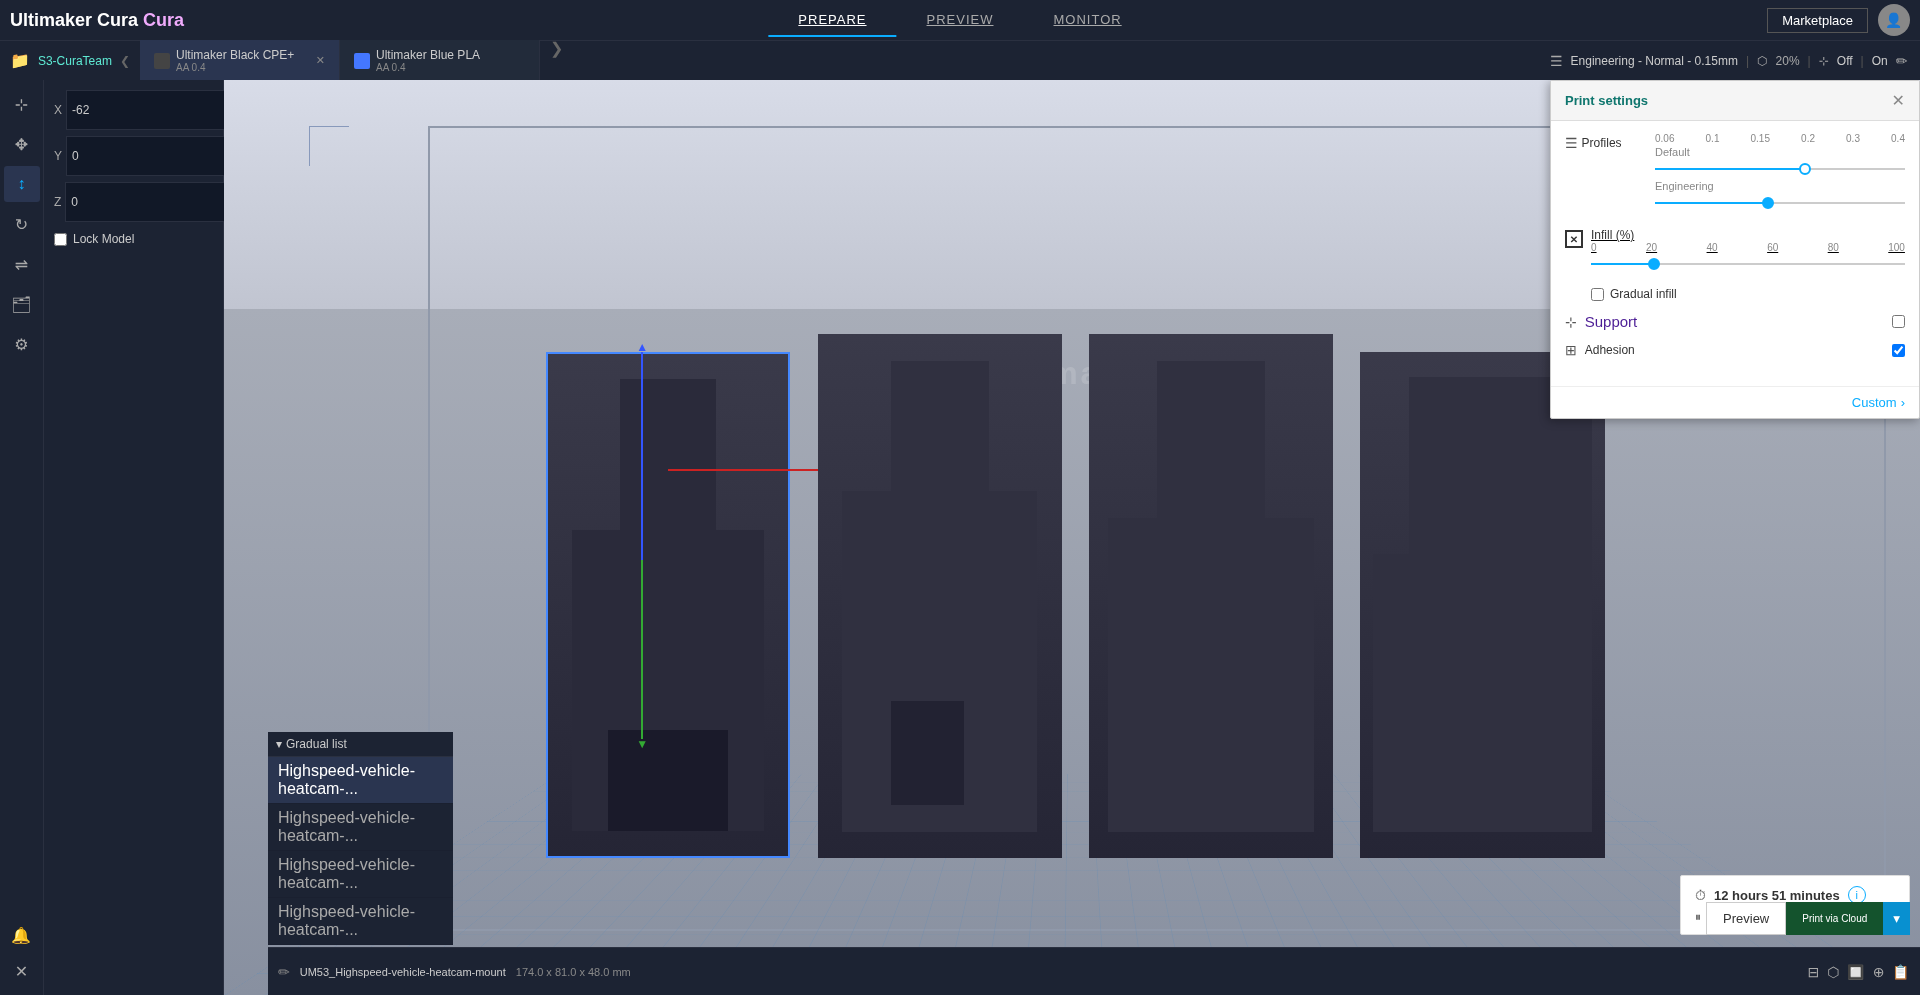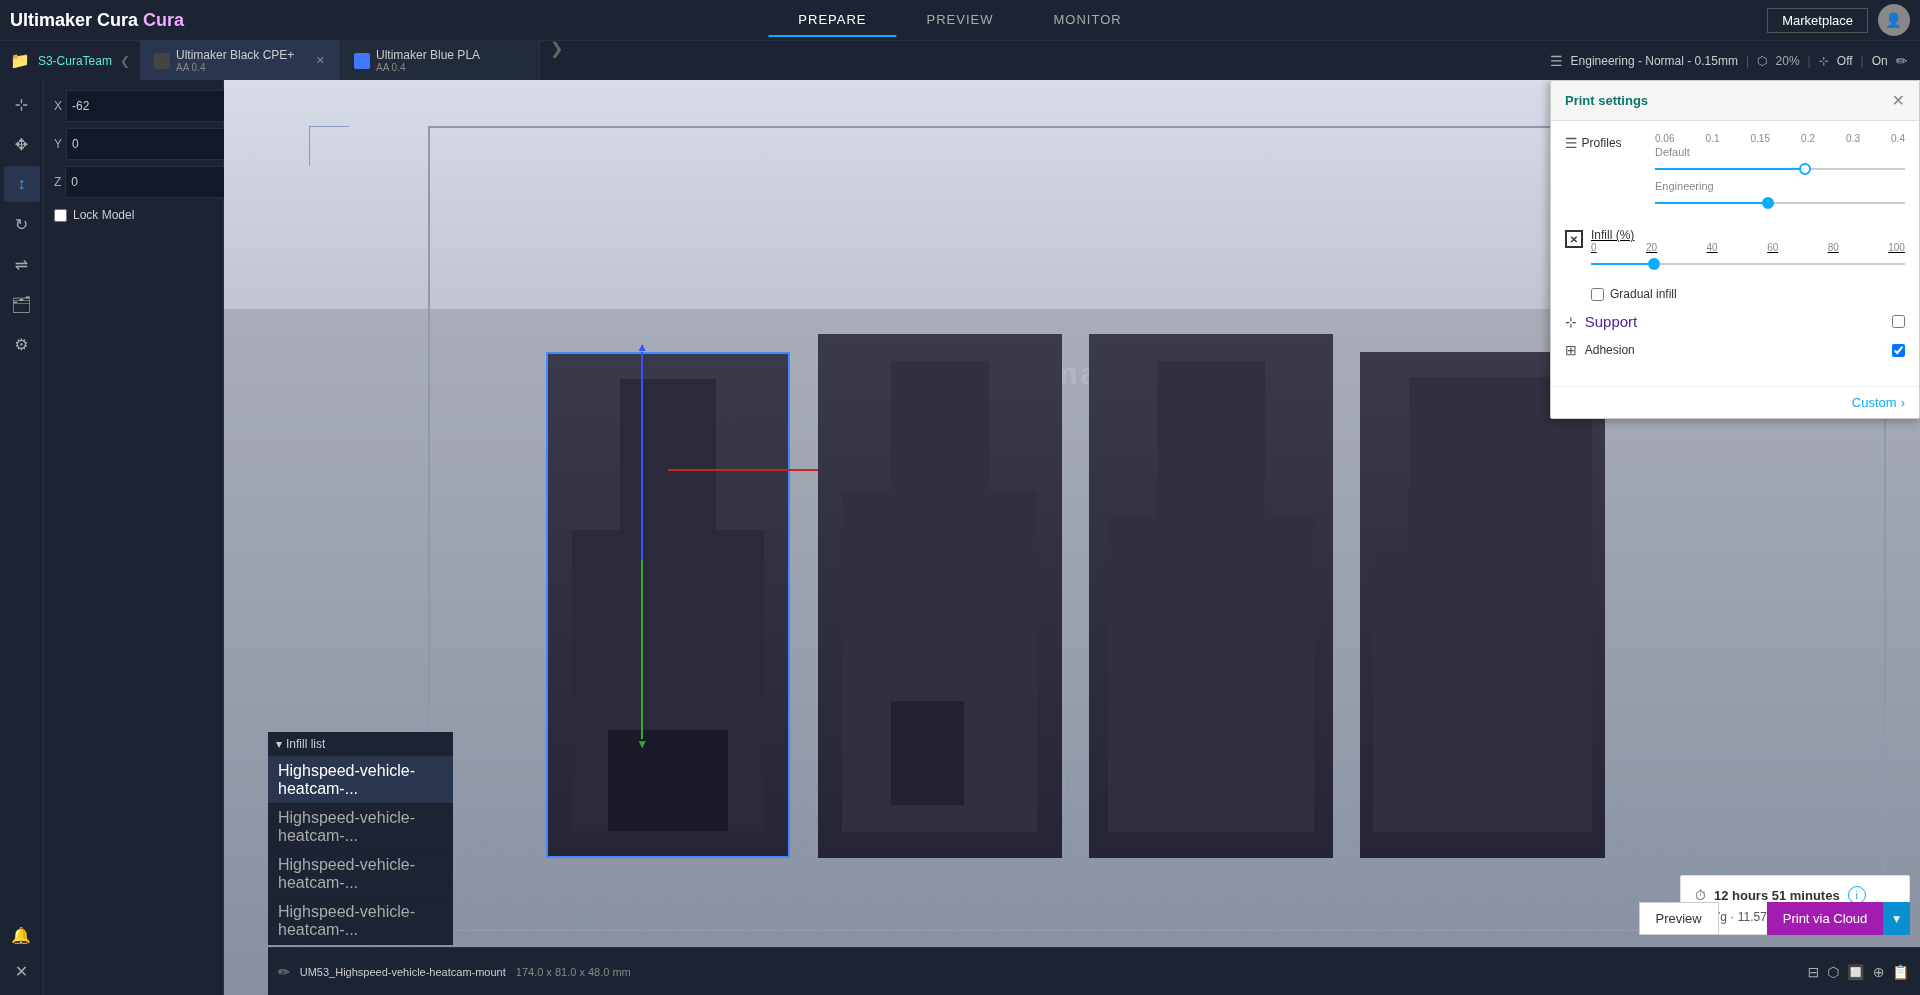--- a/index.html
+++ b/index.html
@@ -8,21 +8,21 @@
     
     .top-nav {
       display: flex; align-items: center; height: 40px;
       background: #1c2333; color: #fff; padding: 0 10px;
       position: relative; z-index: 100;
     }
     .logo { display: flex; align-items: center; font-size: 18px; font-weight: bold; margin-right: 20px; }
     .logo span.ult { color: #fff; }
     .logo span.cura { color: #f0abfc; }
     .nav-tabs-center { display: flex; gap: 0; position: absolute; left: 50%; transform: translateX(-50%); }
-    .nav-tab { padding: 8px 30px; font-size: 13px; letter-spacing: 1px; cursor: pointer; color: #aaa; border-bottom: 2px solid transparent; }
+    .nav-tab { padding: 8px 30px; font-size: 13px; letter-spacing: 1px; cursor: pointer; color: #aaa; border-bottom: 2px solid transparent; text-decoration: underline; }
     .nav-tab.active { color: #fff; border-bottom: 2px solid #0aadff; }
     .marketplace-btn {
       margin-left: auto; border: 1px solid #555; background: transparent; color: #fff;
       padding: 4px 14px; font-size: 13px; cursor: pointer;
     }
     .user-avatar {
       width: 32px; height: 32px; border-radius: 50%; background: #888;
       margin-left: 10px; overflow: hidden; display: flex; align-items: center; justify-content: center;
       font-size: 14px; color: #fff;
     }
@@ -69,21 +69,21 @@
 
     
     .properties-panel {
       width: 180px; background: #1c2333; border-right: 1px solid #2a3040;
       padding: 10px; display: flex; flex-direction: column; gap: 6px;
     }
     .coord-row { display: flex; align-items: center; gap: 4px; font-size: 12px; color: #ccc; }
     .coord-label { width: 12px; color: #aaa; }
     .coord-input {
       flex: 1; background: #111827; border: 1px solid #2a3040; color: #ccc;
-      padding: 3px 5px; font-size: 12px; height: 32px;
+      padding: 3px 5px; font-size: 12px; height: 40px;
     }
     .coord-unit { color: #666; font-size: 11px; }
     .lock-row { display: flex; align-items: center; gap: 6px; font-size: 12px; color: #ccc; margin-top: 4px; }
     .lock-row input { cursor: pointer; }
 
     
     .viewport { flex: 1; position: relative; background: #2d3250; overflow: hidden; }
     .viewport-canvas {
       width: 100%; height: 100%;
       background: linear-gradient(180deg, #c8ccd8 0%, #b0b4c0 50%, #9098a8 100%);
@@ -233,22 +233,22 @@
     }
     .stats-row { display: flex; align-items: center; gap: 8px; margin-bottom: 6px; font-size: 12px; color: #333; }
     .stats-icon { color: #555; font-size: 14px; }
     .stats-time { font-weight: bold; font-size: 13px; }
     .stats-sub { display: flex; align-items: center; gap: 6px; font-size: 12px; color: #555; }
     .preview-btn {
       padding: 8px 16px; background: #fff; border: 1px solid #ccc;
       font-size: 13px; color: #333; cursor: pointer;
     }
     .print-cloud-btn {
-      padding: 8px 16px; background: #a21caf; border: none;
-      font-size: 13px; color: #fff; cursor: pointer; display: flex; align-items: center; gap: 6px; margin-left: 48px;
+      padding: 8px 16px; background: #14532d; border: none;
+      font-size: 10px; color: #fff; cursor: pointer; display: flex; align-items: center; gap: 6px;
     }
     .print-cloud-dropdown {
       padding: 8px 10px; background: #0890d0; border: none; color: #fff; cursor: pointer;
     }
 
     
     .info-circle {
       width: 18px; height: 18px; border-radius: 50%; border: 1px solid #0aadff;
       color: #0aadff; font-size: 11px; display: flex; align-items: center;
       justify-content: center; cursor: pointer;
@@ -398,21 +398,21 @@
         </div>
       </div>
 
       <div class="corner-line-tl"></div>
       <div class="corner-line-tr"></div>
     </div>
 
     <div class="object-list-panel">
       <div class="object-list-header">
         <span>▾</span>
-        <span>Infill list</span>
+        <span>Gradual list</span>
       </div>
       <div class="object-list-item selected">Highspeed-vehicle-heatcam-...</div>
       <div class="object-list-item">Highspeed-vehicle-heatcam-...</div>
       <div class="object-list-item">Highspeed-vehicle-heatcam-...</div>
       <div class="object-list-item">Highspeed-vehicle-heatcam-...</div>
     </div>
 
     <div class="bottom-status">
       <span style="font-size:14px;color:#888;">✏</span>
       <span class="object-name">UM53_Highspeed-vehicle-heatcam-mount</span>

